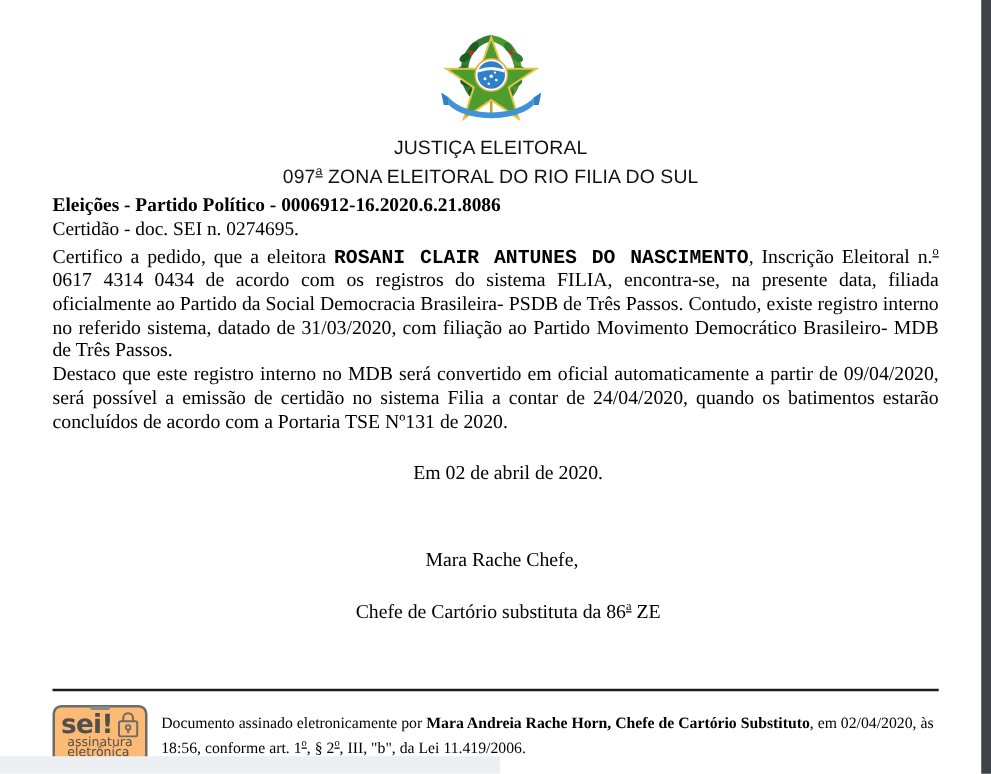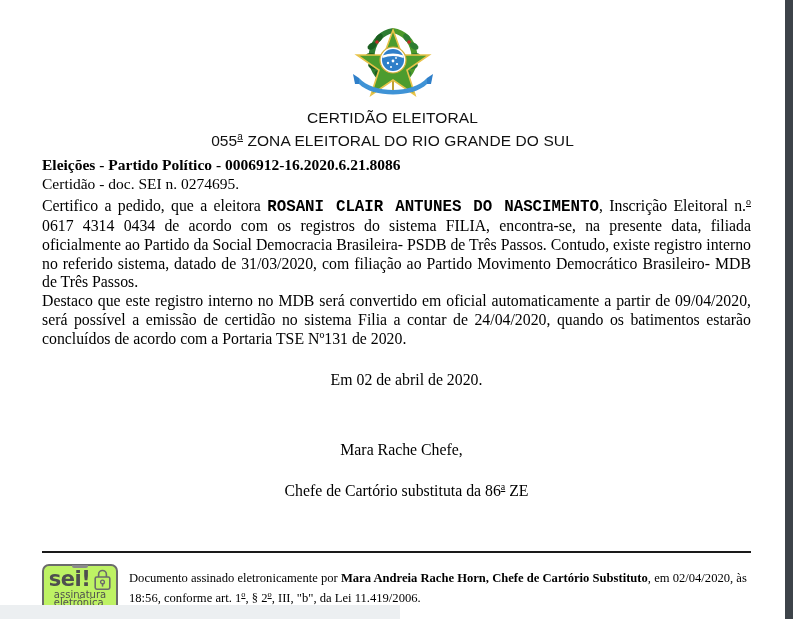--- a/index.html
+++ b/index.html
@@ -155,21 +155,21 @@
     height: 54px;
     border: 2px solid #6b6b6b;
     border-radius: 7px;
     box-sizing: border-box;
     display: flex;
     flex-direction: column;
     align-items: center;
     justify-content: flex-start;
     padding-top: 3px;
     flex: 0 0 auto;
-    background: #bef264;
+    background: #fdba74;
     position: relative;
   }
   .sei-badge .notch {
     position: absolute;
     top: -1px;
     left: 50%;
     transform: translateX(-50%);
     width: 16px;
     height: 3px;
     background: #8a8a8a;
@@ -263,22 +263,22 @@
         <circle cx="49" cy="36" r="0.9"></circle>
       </g>
 
       <path d="M12 56 C26 72 66 72 80 56 L80 62 C66 76 26 76 12 62 Z" fill="#3f93d6"></path>
       <path d="M12 56 L6 52 L8 62 L12 62 Z" fill="#2f7fc9"></path>
       <path d="M80 56 L86 52 L84 62 L80 62 Z" fill="#2f7fc9"></path>
     </svg>
   </div>
 
   <div class="org-lines">
-    <div class="l1">CERTIDÃO ELEITORAL</div>
-    <div class="l2"><span>055</span><sup>a</sup><span> ZONA ELEITORAL DO RIO GRANDE DO SUL</span></div>
+    <div class="l1">JUSTIÇA ELEITORAL</div>
+    <div class="l2"><span>097</span><sup>a</sup><span> ZONA ELEITORAL DO RIO FILIA DO SUL</span></div>
   </div>
 
   <div class="wrap" style="top:156px;">
 
     <div class="subject">
       <div class="s1">Eleições - Partido Político - 0006912-16.2020.6.21.8086</div>
       <div class="s2">Certidão - doc. SEI n. 0274695.</div>
     </div>
 
 

